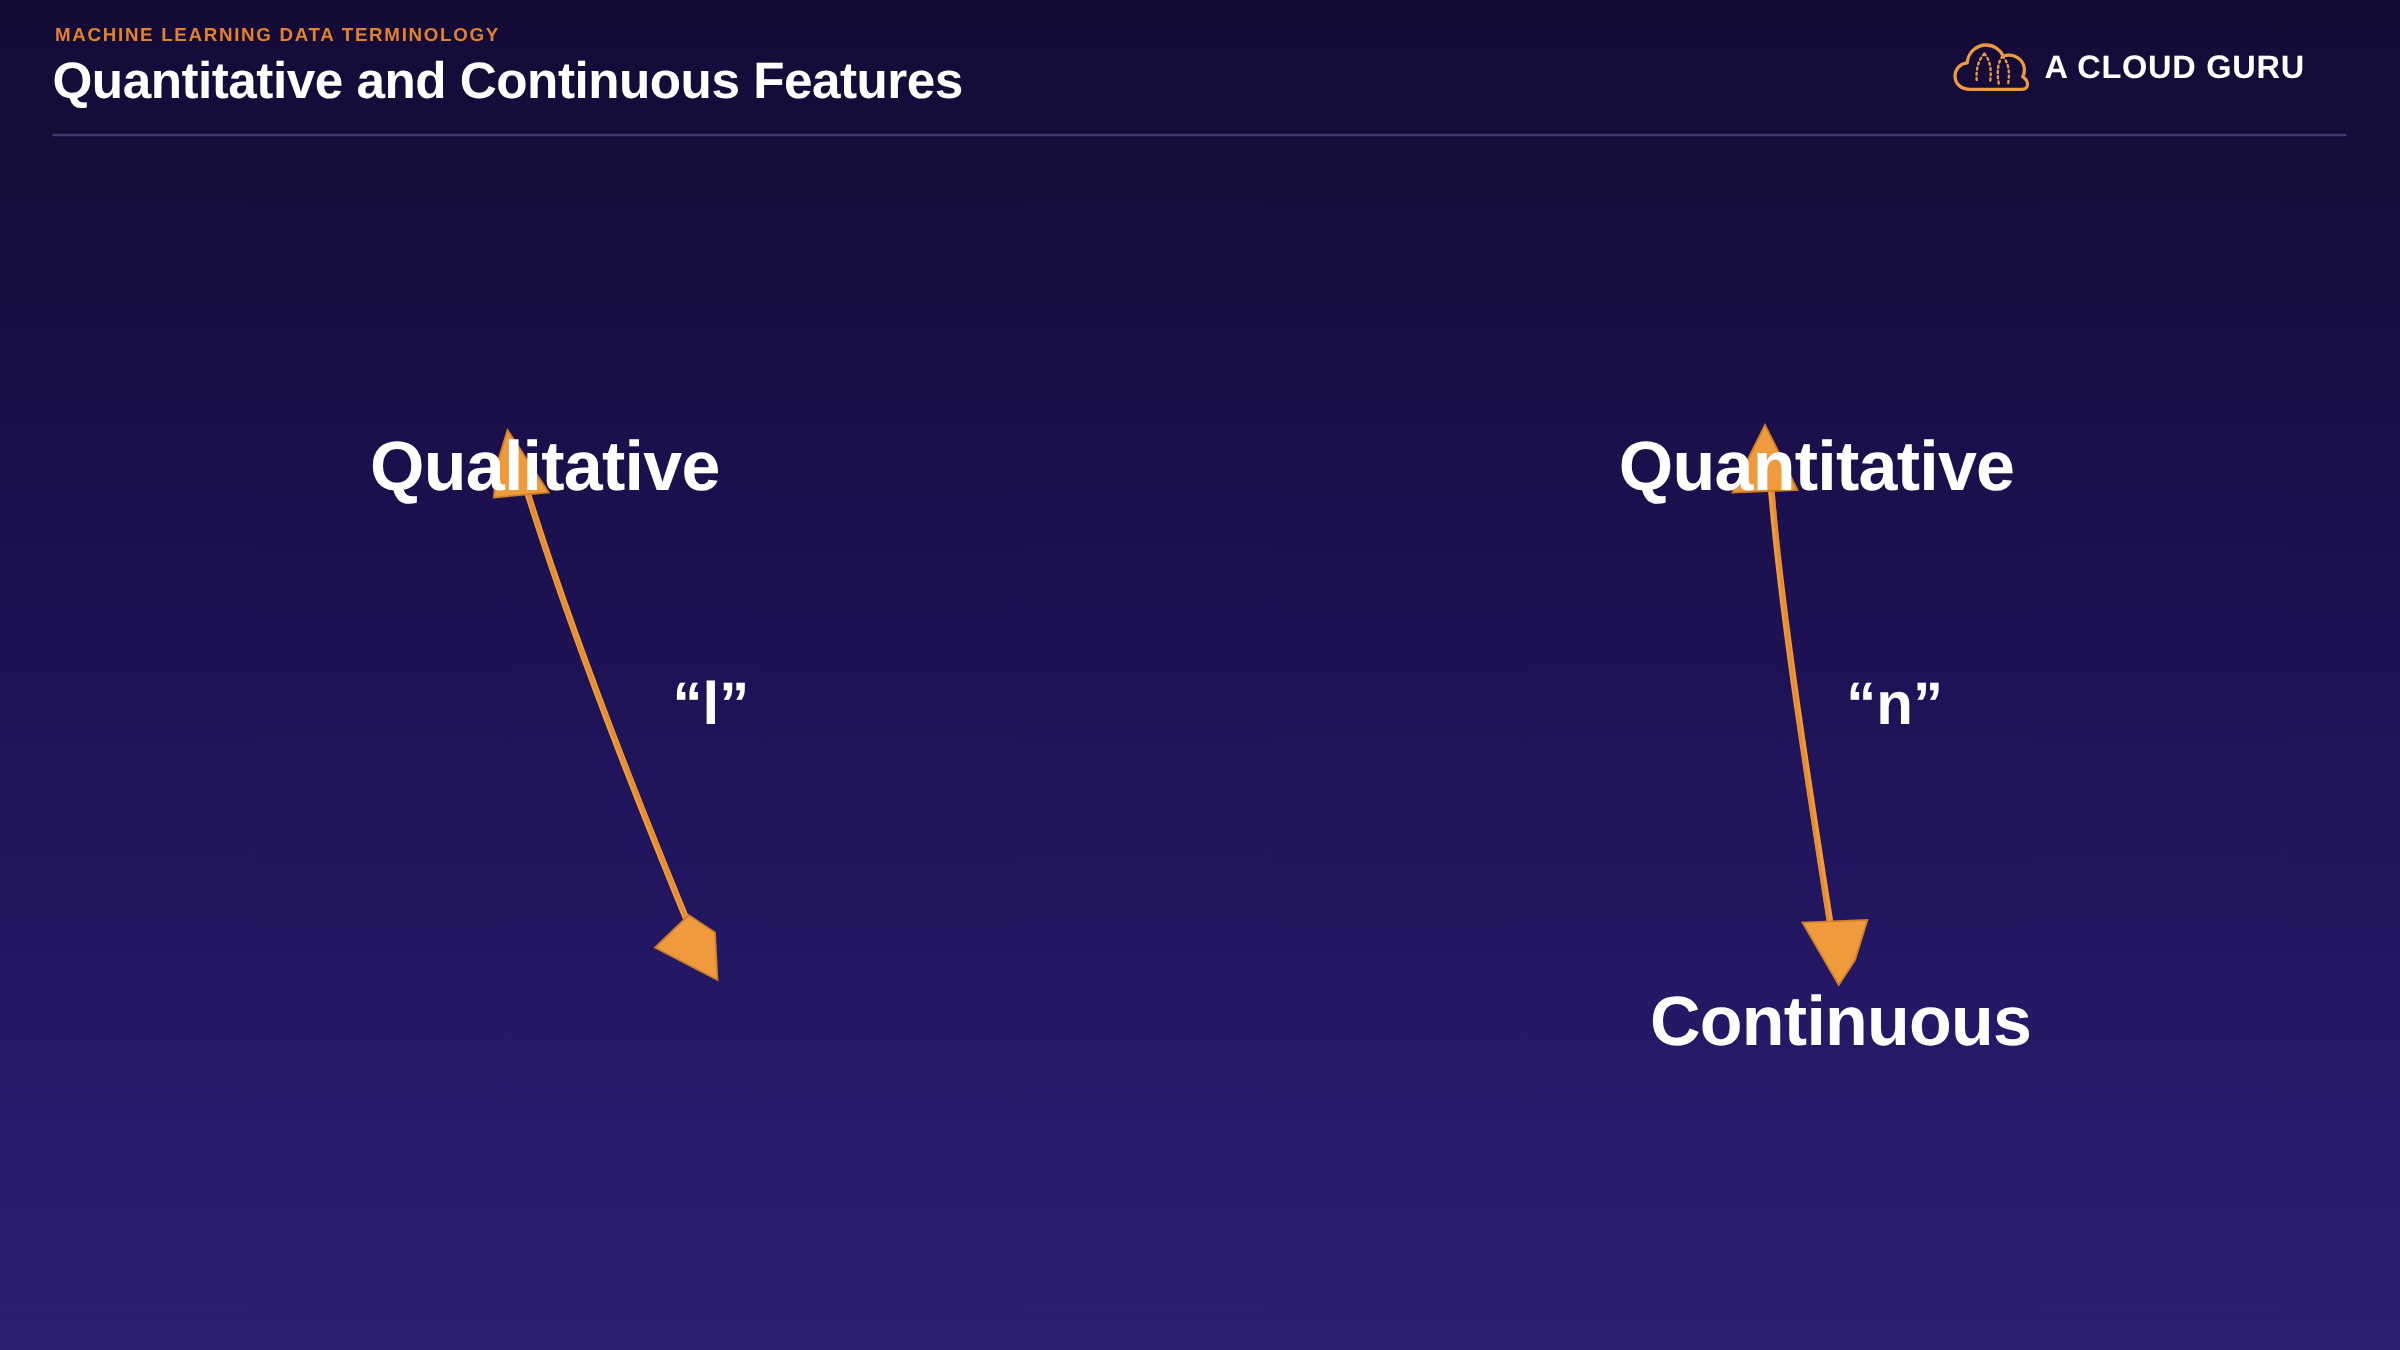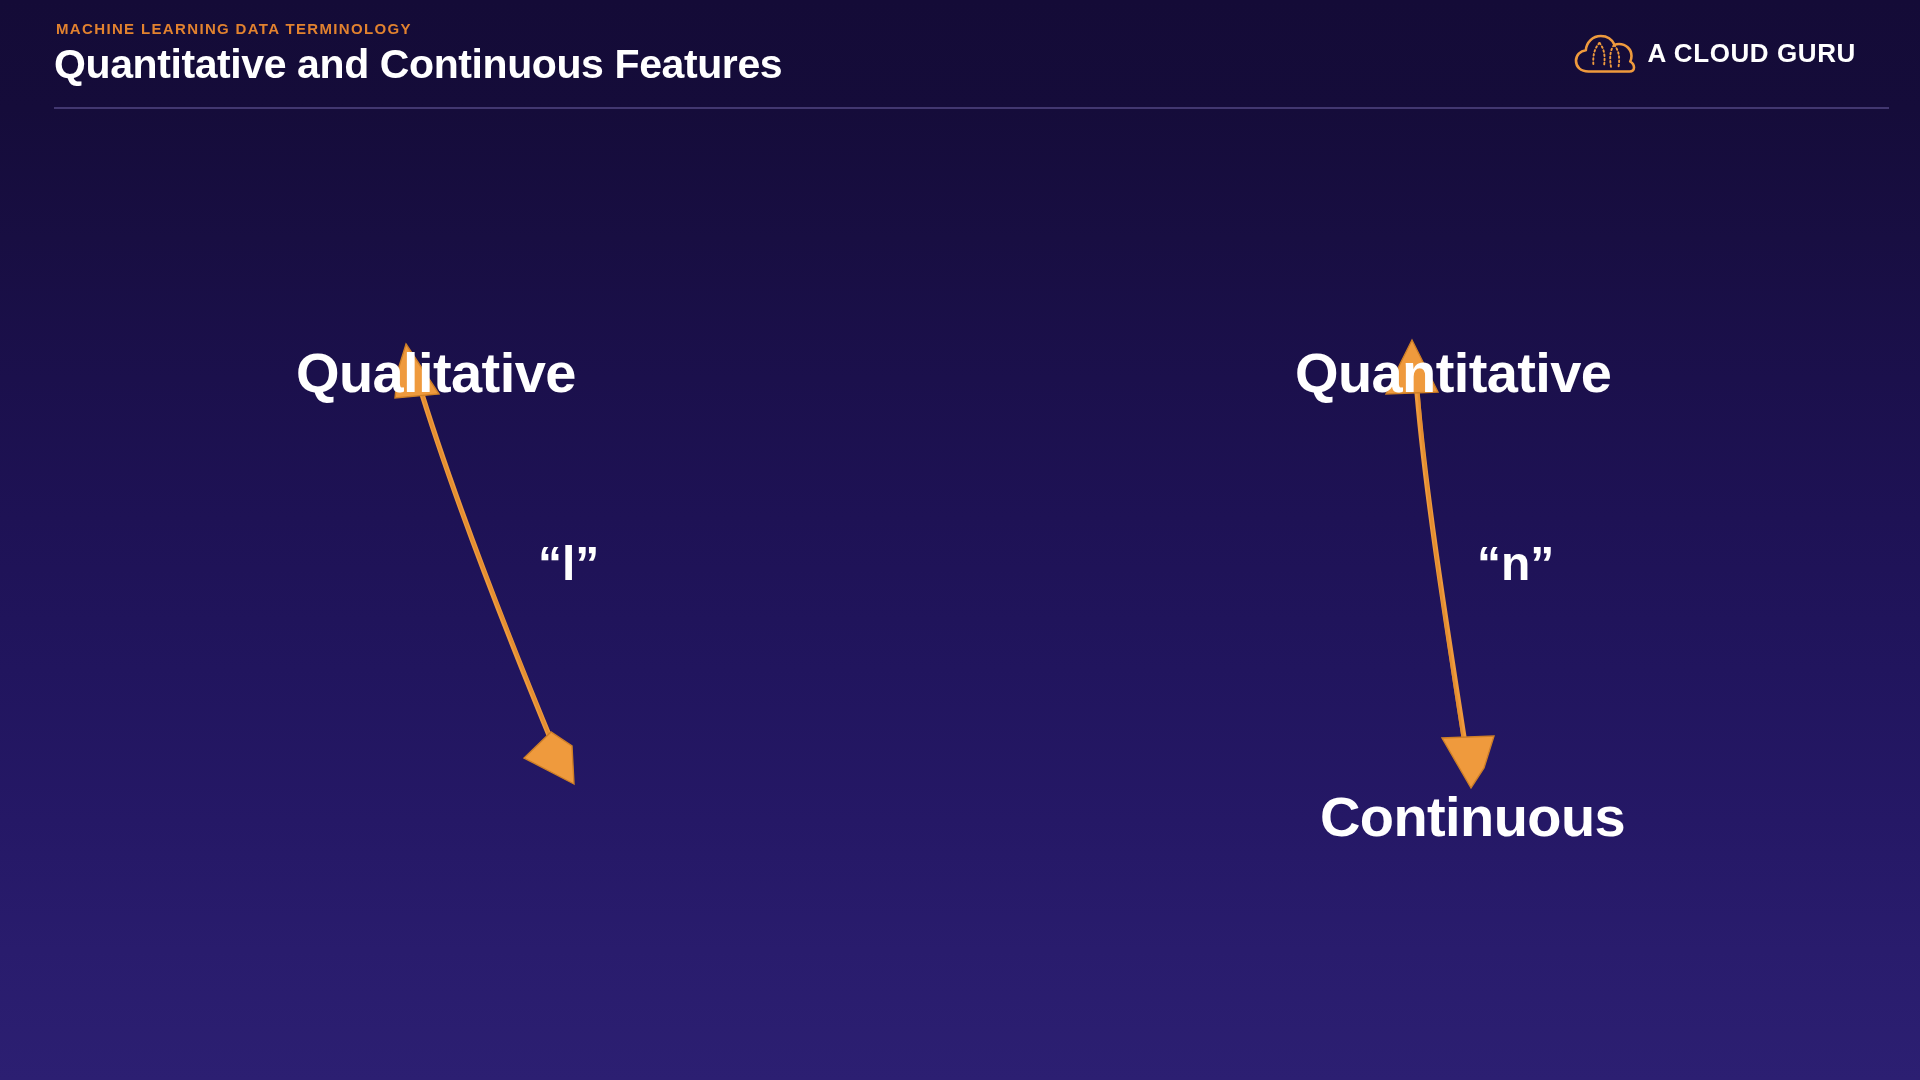--- a/index.html
+++ b/index.html
@@ -19,21 +19,21 @@
         #21155e 62%,
         #251866 76%,
         #291c6d 88%,
         #2c1f72 100%);
     position:relative;
   }
 
   
   .header {
     position:absolute;
-    left:12px; top:0;
+    left:0; top:0;
     width:1888px; height:112px;
   }
   .eyebrow {
     position:absolute;
     left:44px; top:20px;
     font-size:15px;
     font-weight:bold;
     letter-spacing:1.35px;
     color:#e2822f;
     text-transform:uppercase;

